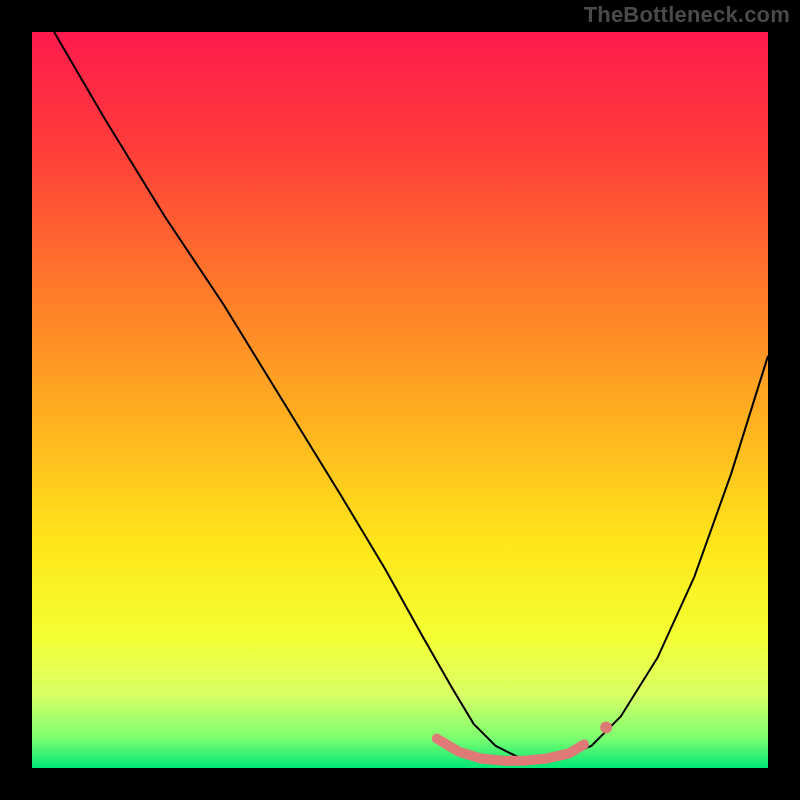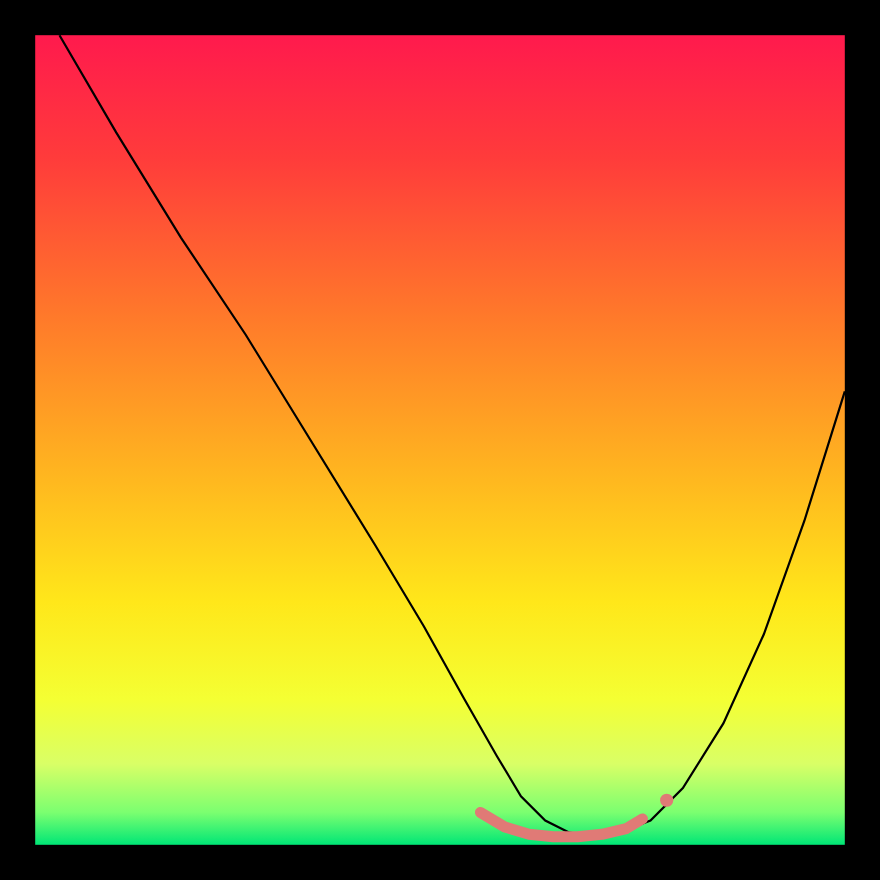--- a/index.html
+++ b/index.html
@@ -30,20 +30,21 @@
   svg {
     position: absolute;
     top: 0;
     left: 0;
   }
 </style>
 </head>
 <body>
 
 <div class="frame">
+  <div class="watermark">TheBottleneck.com</div>
 
   <svg id="chart-svg" width="800" height="800">
     <defs>
       <linearGradient id="bg-grad" x1="0" y1="0" x2="0" y2="1">
           <stop offset="0%" stop-color="#ff1a4d"></stop>
           <stop offset="15%" stop-color="#ff3b3b"></stop>
           <stop offset="35%" stop-color="#ff7a2a"></stop>
           <stop offset="55.00000000000001%" stop-color="#ffb81f"></stop>
           <stop offset="70%" stop-color="#ffe71a"></stop>
           <stop offset="82%" stop-color="#f4ff33"></stop>

